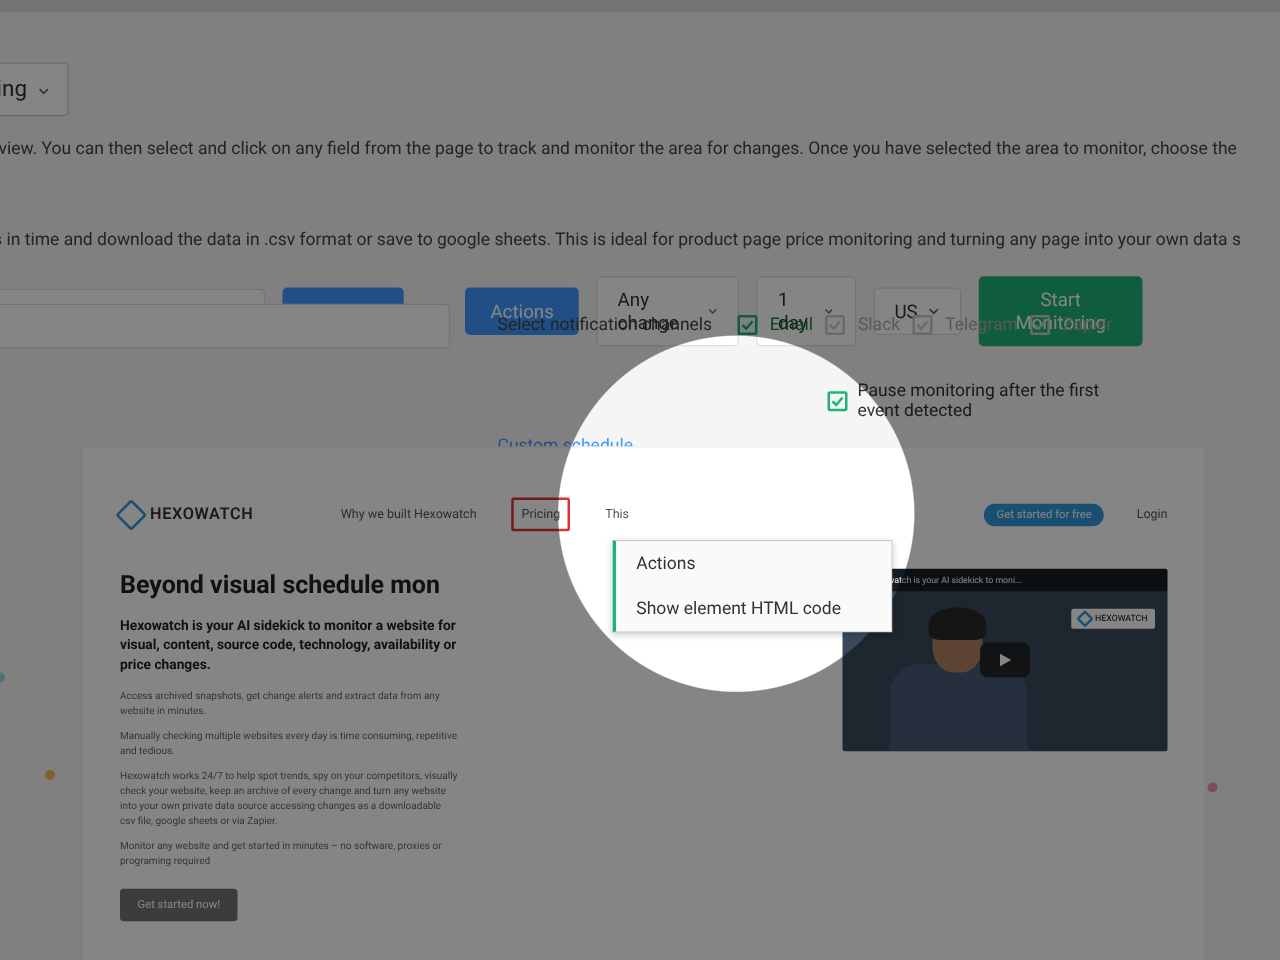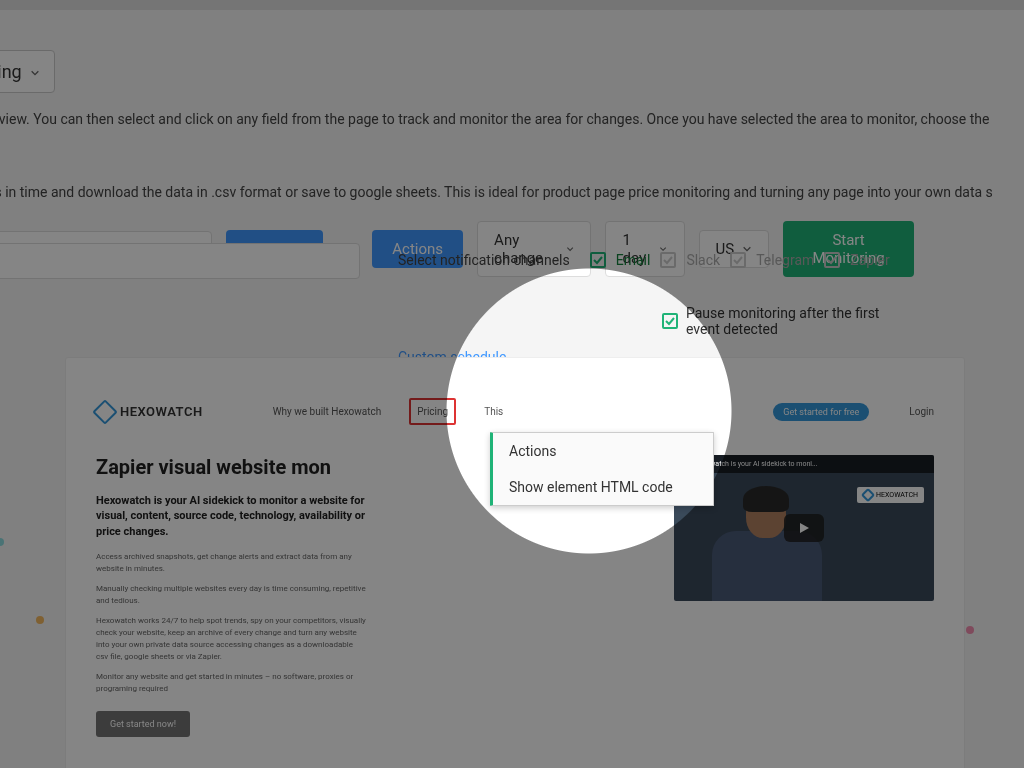--- a/index.html
+++ b/index.html
@@ -34,21 +34,21 @@
 .pause-row { position: absolute; left: 772px; top: 295px; display: flex; align-items: center; gap: 8px; font-size: 14px; color: #333; }
 
 .preview-panel { position: absolute; left: 175px; top: 347px; width: 900px; height: 420px; background: #fff; border: 1px solid #eee; border-radius: 3px; padding: 40px 30px 20px; }
 .site-header { display: flex; align-items: center; gap: 20px; margin-bottom: 30px; }
 .logo { display: flex; align-items: center; gap: 6px; }
 .logo-mark { width: 18px; height: 18px; border: 2px solid #3498db; border-radius: 2px; transform: rotate(45deg); }
 .logo-text { font-size: 13px; font-weight: 600; color: #333; letter-spacing: 0.5px; }
 .nav-link { font-size: 10px; color: #555; margin-left: 8px; }
 .nav-link.boxed { border: 2px solid #d33; padding: 6px 6px; border-radius: 2px; }
 .get-started-pill { background: #3498db; color: #fff; border-radius: 12px; padding: 4px 10px; font-size: 9px; margin-left: auto; }
-.login-link { font-size: 10px; color: #555; margin-left: 20px; }
+.login-link { font-size: 10px; color: #555; margin-left: 6px; }
 
 .hero { display: flex; gap: 30px; }
 .hero-left { flex: 1.1; }
 .hero-title { font-size: 20px; font-weight: 700; color: #222; margin-bottom: 14px; }
 .hero-sub { font-size: 11px; font-weight: 700; color: #222; margin-bottom: 12px; line-height: 1.4; max-width: 280px; }
 .hero-body { font-size: 8px; color: #666; line-height: 1.5; margin-bottom: 8px; max-width: 270px; }
 .hero-cta { display: inline-block; background: #737373; color: #fff; border-radius: 3px; padding: 8px 14px; font-size: 9px; margin-top: 8px; }
 .video-box { width: 260px; height: 146px; background: #3a4a5a; border-radius: 2px; position: relative; overflow: hidden; }
 .video-top { position: absolute; top: 0; left: 0; right: 0; height: 18px; background: rgba(0,0,0,0.6); display: flex; align-items: center; padding: 0 6px; gap: 4px; }
 .yt-icon { width: 10px; height: 8px; background: #f00; border-radius: 1px; }
@@ -174,21 +174,21 @@
         <span class="logo-text">HEXOWATCH</span>
       </div>
       <span class="nav-link" style="margin-left:50px;">Why we built Hexowatch</span>
       <span class="nav-link boxed">Pricing</span>
       <span class="nav-link">This</span>
       <span class="get-started-pill">Get started for free</span>
       <span class="login-link">Login</span>
     </div>
     <div class="hero">
       <div class="hero-left">
-        <div class="hero-title">Zapier visual website mon</div>
+        <div class="hero-title">Beyond visual schedule mon</div>
         <div class="hero-sub">Hexowatch is your AI sidekick to monitor a website for visual, content, source code, technology, availability or price changes.</div>
         <div class="hero-body">Access archived snapshots, get change alerts and extract data from any website in minutes.</div>
         <div class="hero-body">Manually checking multiple websites every day is time consuming, repetitive and tedious.</div>
         <div class="hero-body">Hexowatch works 24/7 to help spot trends, spy on your competitors, visually check your website, keep an archive of every change and turn any website into your own private data source accessing changes as a downloadable csv file, google sheets or via Zapier.</div>
         <div class="hero-body">Monitor any website and get started in minutes – no software, proxies or programing required</div>
         <div class="hero-cta">Get started now!</div>
       </div>
       <div class="video-box">
         <div class="video-top">
           <div class="yt-icon"></div>

